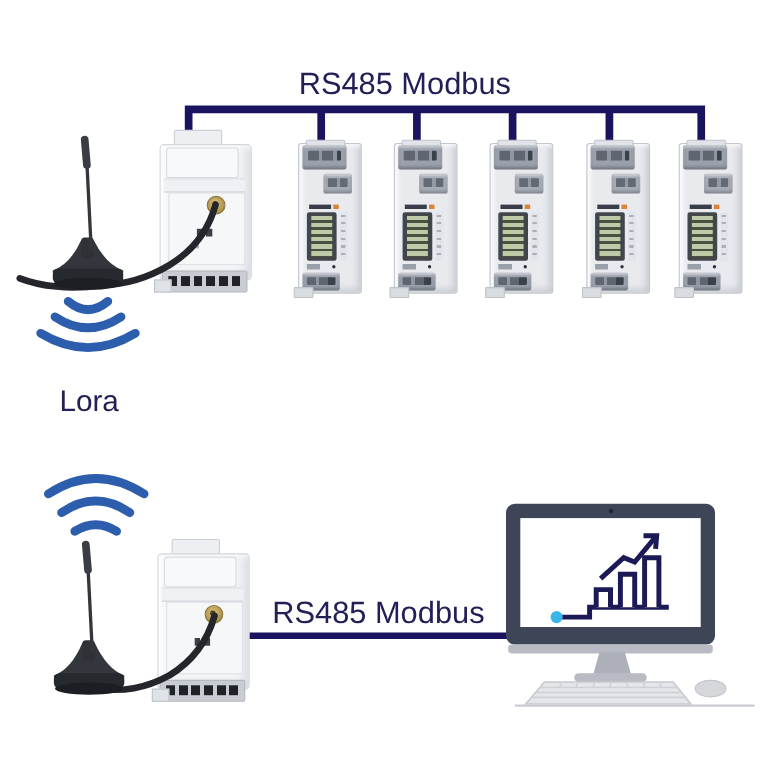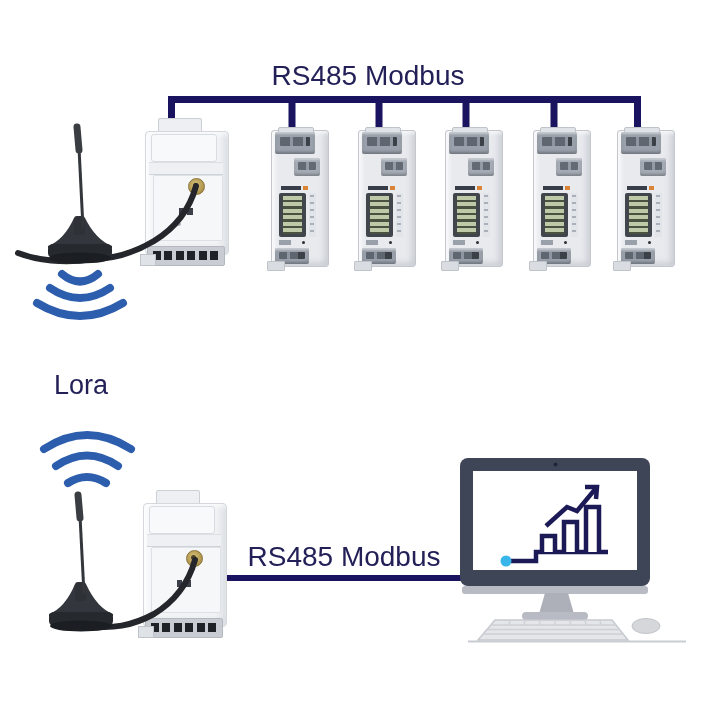--- a/index.html
+++ b/index.html
@@ -21,21 +21,21 @@
   svg{display:block;}
 
   
   .bus-label{
     position:absolute;color:var(--label-navy);font-size:28px;letter-spacing:0px;
     text-align:center;width:260px;white-space:nowrap;font-weight:400;
   }
   #label-top{left:238px;top:60px;}
   #label-bottom{left:214px;top:541px;}
   #label-lora{
-    position:absolute;left:54px;top:370px;color:var(--label-navy);
+    position:absolute;left:54px;top:350px;color:var(--label-navy);
     font-size:27px;font-weight:400;
   }
 
   
   .bus-line{stroke:var(--line-navy);stroke-width:7;fill:none;stroke-linejoin:miter;}
   .link-line{stroke:var(--line-navy);stroke-width:6;fill:none;}
   .wifi-arc{stroke:var(--wifi-blue);stroke-width:8;stroke-linecap:round;fill:none;}
   .cable{stroke:var(--cable-black);stroke-width:6;stroke-linecap:round;fill:none;}
 
   

